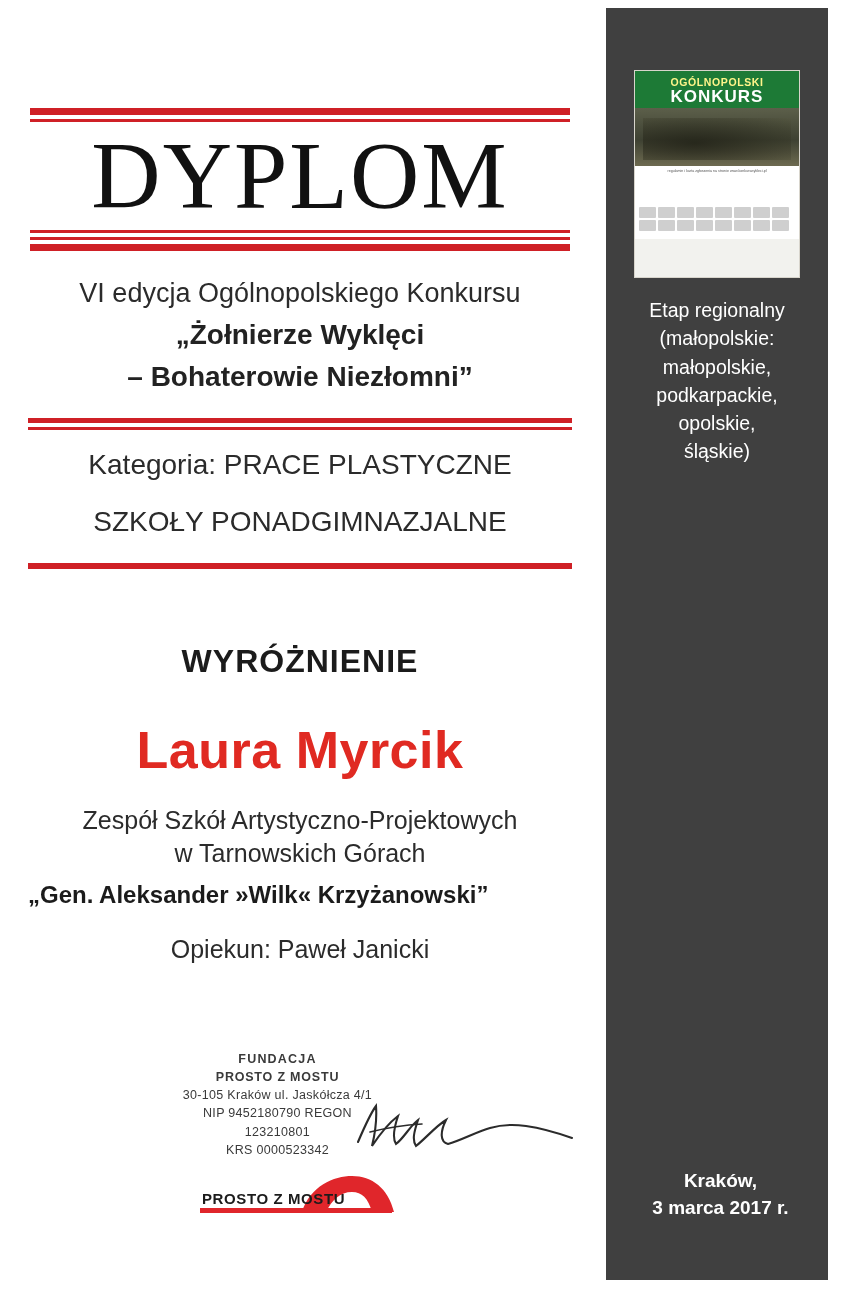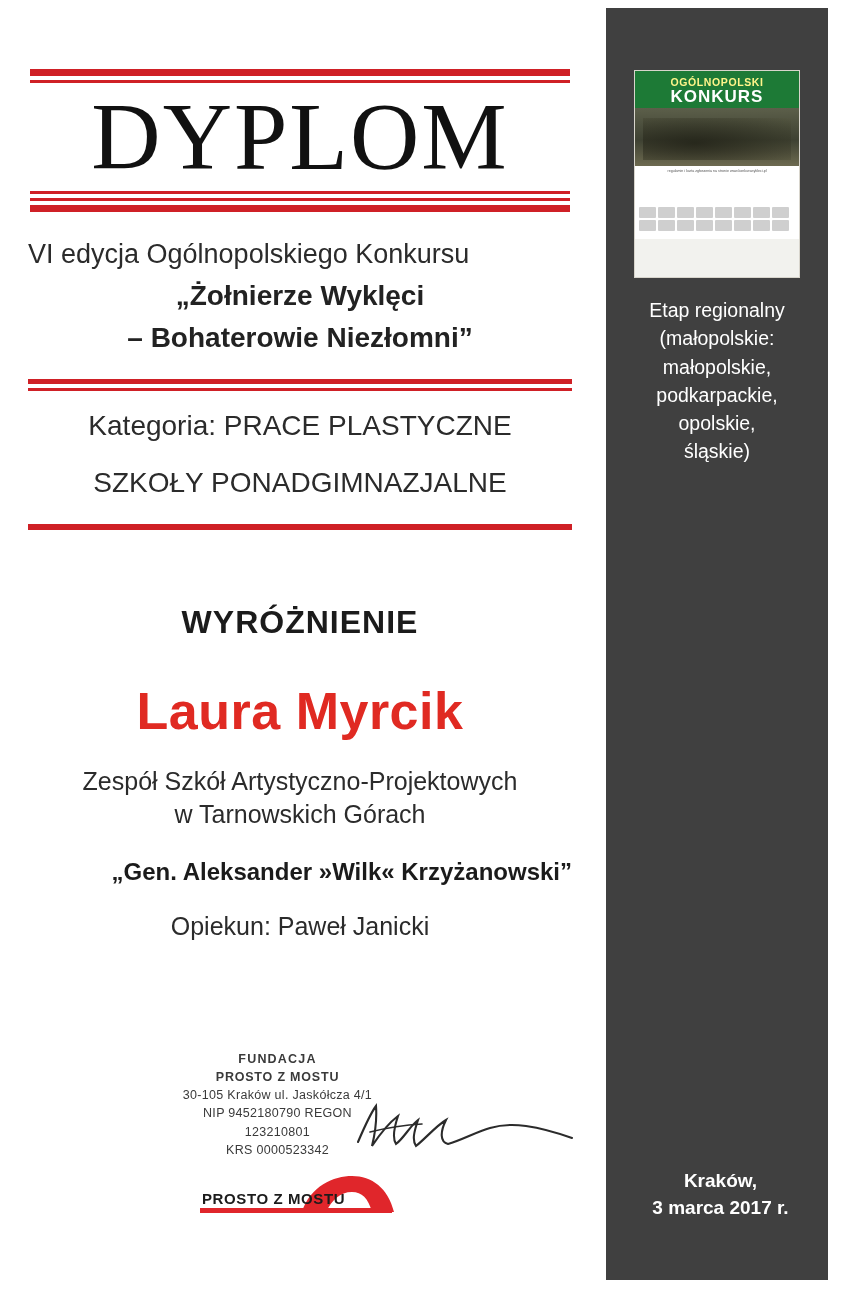--- a/index.html
+++ b/index.html
@@ -27,21 +27,21 @@
   
   .main {
     position: relative;
     width: 600px;
     height: 1292px;
     box-sizing: border-box;
     padding: 0 28px;
   }
 
   .title-block {
-    margin-top: 69px;
+    margin-top: 108px;
     text-align: center;
   }
   .rule-thick {
     height: 7px;
     background: #cf2026;
     margin: 0 2px;
   }
   .rule-thin {
     height: 3px;
     background: #cf2026;
@@ -56,20 +56,21 @@
     font-family: "Liberation Serif", serif;
     font-size: 96px;
     letter-spacing: 2px;
     line-height: 1.0;
     color: #111111;
     margin: 6px 0 6px 0;
     font-weight: 400;
   }
 
   .contest-line {
+    text-align: center;
     font-size: 27px;
     color: #2b2b2b;
     margin-top: 26px;
     line-height: 1.25;
   }
   .contest-name {
     text-align: center;
     font-size: 28px;
     font-weight: bold;
     color: #222222;
@@ -113,25 +114,25 @@
     letter-spacing: 0.5px;
   }
   .school {
     text-align: center;
     font-size: 25px;
     color: #2b2b2b;
     line-height: 1.3;
     margin-top: 24px;
   }
   .work-title {
-    text-align: right;
+    text-align: left;
     font-size: 24px;
     font-weight: bold;
     color: #1b1b1b;
-    margin-top: 28px;
+    margin-top: 12px;
   }
   .mentor {
     text-align: center;
     font-size: 25px;
     color: #2b2b2b;
     margin-top: 26px;
   }
 
   
   .stamp-area {

